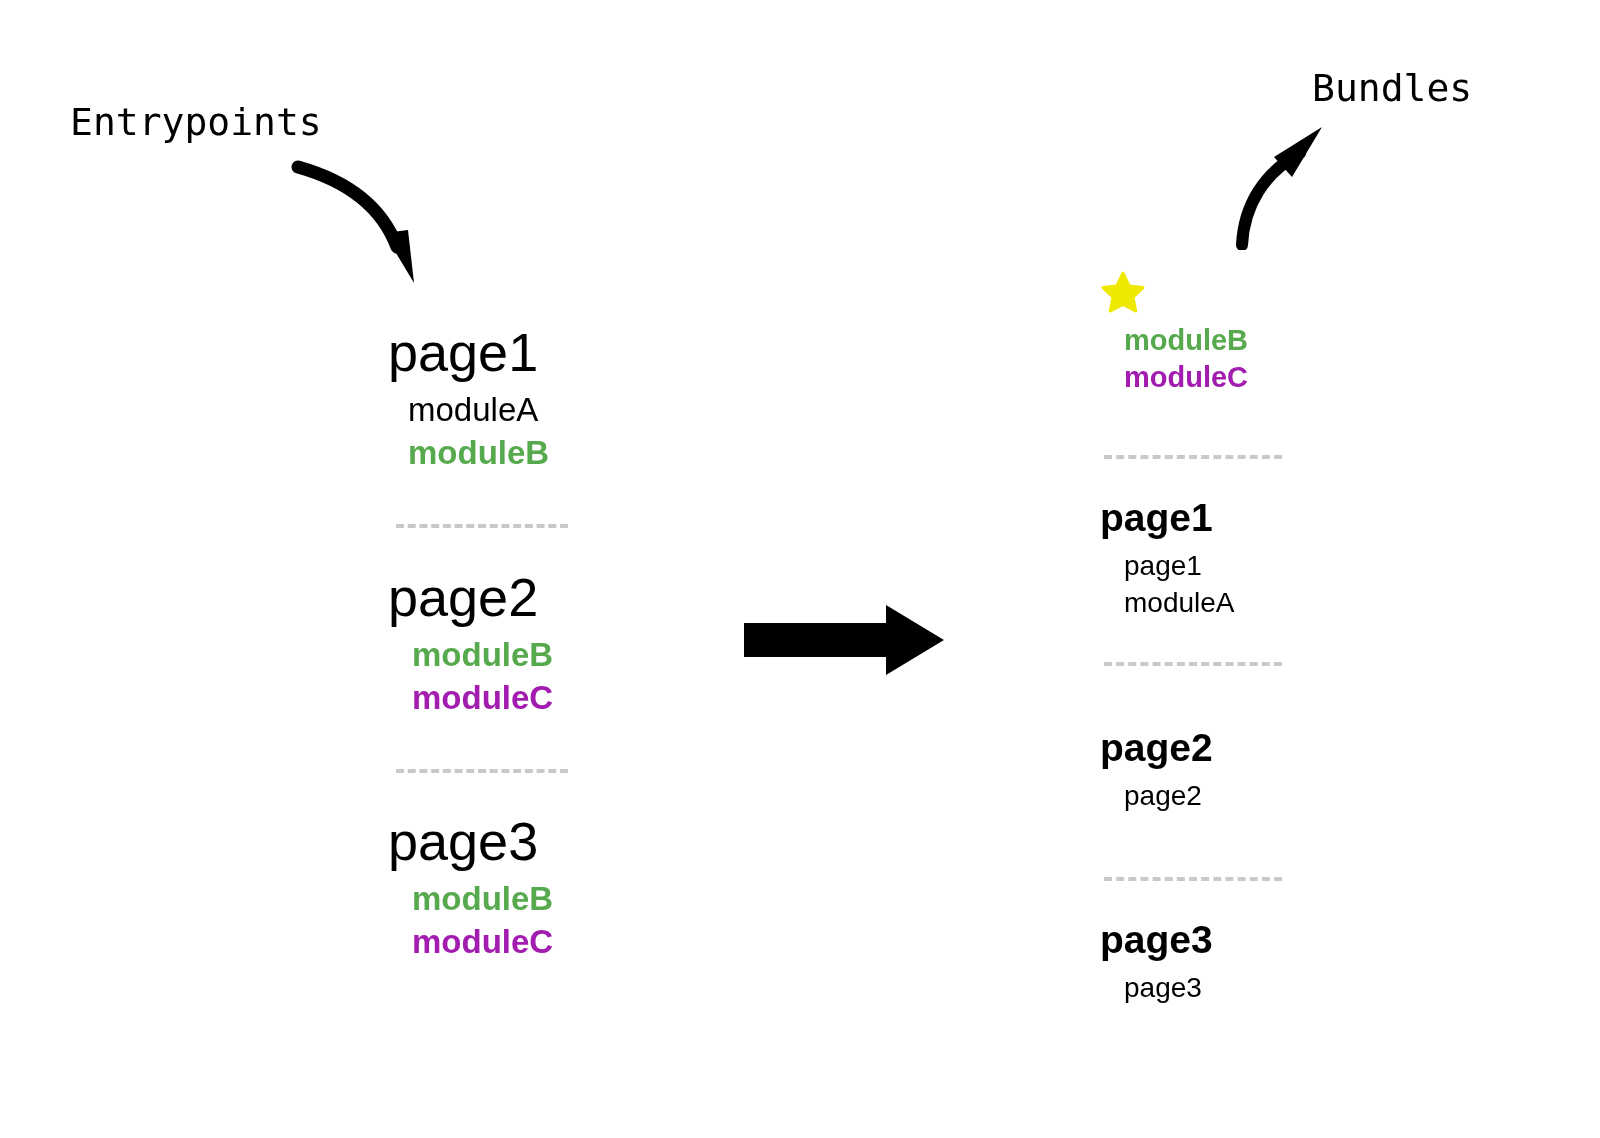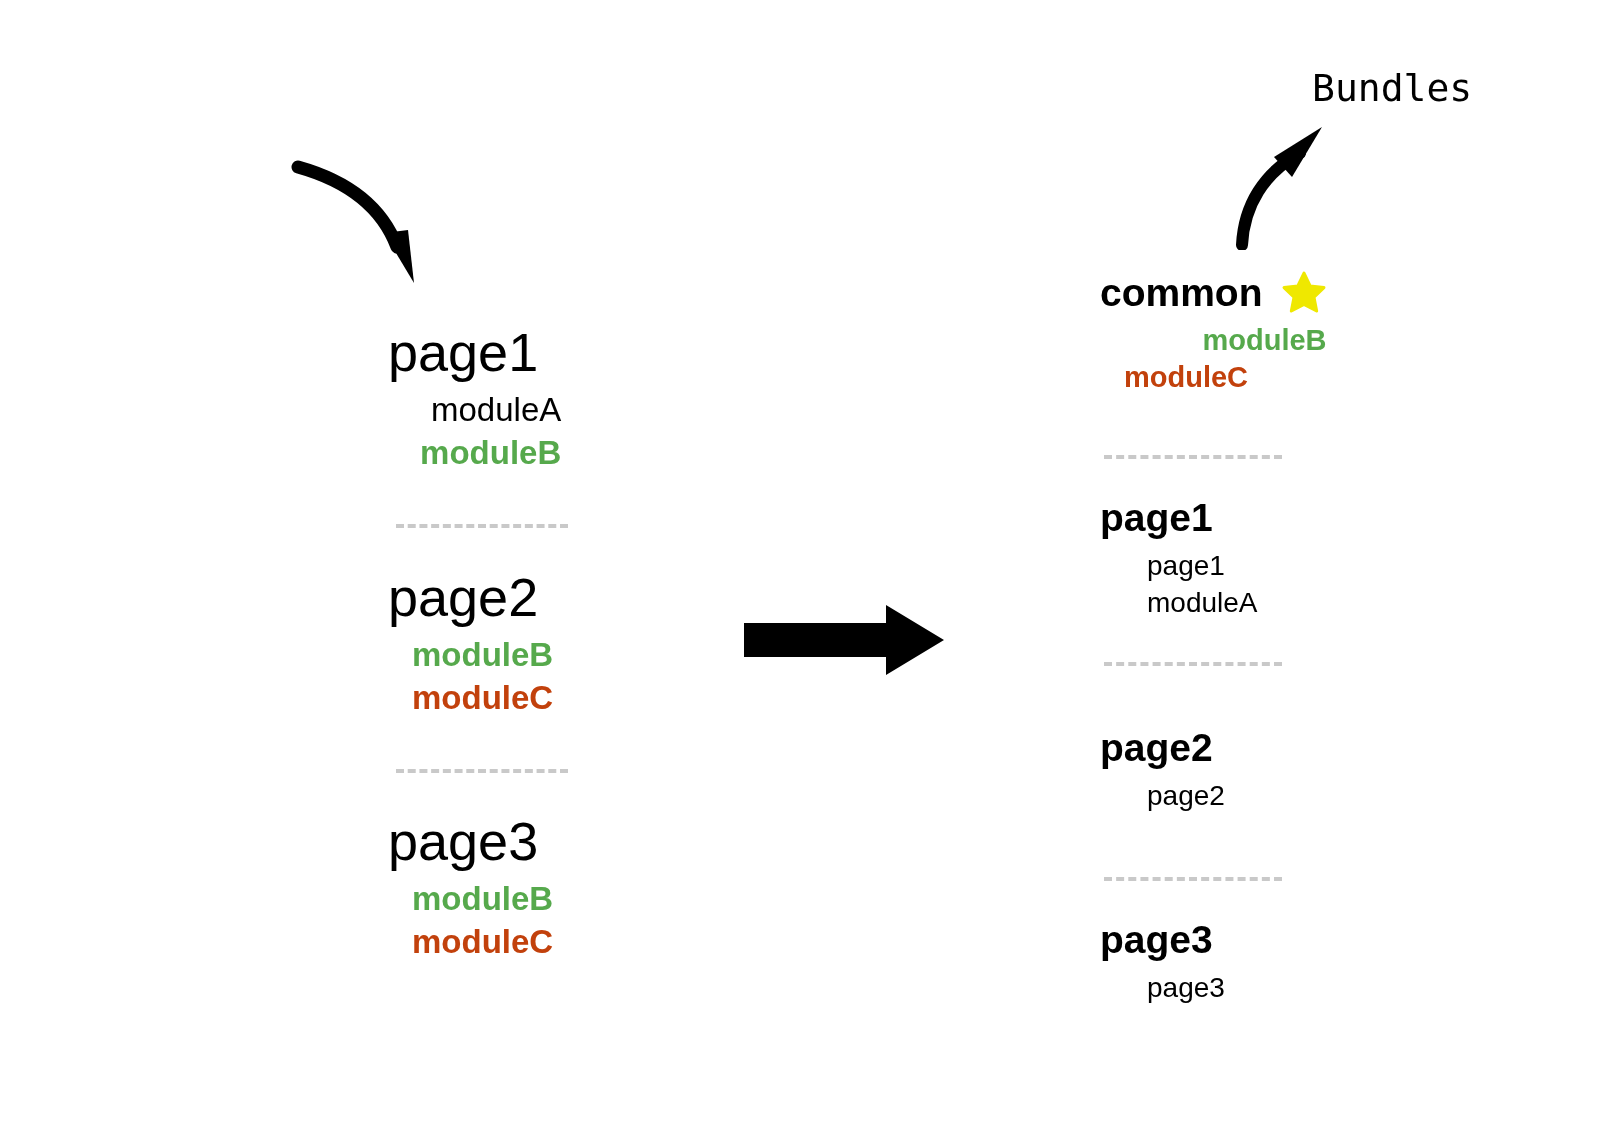--- a/index.html
+++ b/index.html
@@ -42,23 +42,23 @@
     line-height: 60px;
     color: #000000;
     white-space: nowrap;
   }
   .ep-modules {
     margin-top: 6px;
     font-size: 33px;
     line-height: 43px;
     white-space: nowrap;
   }
-  .mod        { color: #000000; font-weight: 400; margin-left: 23px; }
+  .mod        { color: #000000; font-weight: 400; }
   .mod-green  { color: #56a94c; font-weight: 700; text-align: right; }
-  .mod-red    { color: #c2410c; font-weight: 700; }
+  .mod-red    { color: #a21caf; font-weight: 700; }
 
   
   .bd-group { position: absolute; }
   .bd-title {
     font-family: "Liberation Sans", sans-serif;
     font-weight: 700;
     font-size: 39px;
     line-height: 46px;
     color: #000000;
     white-space: nowrap;
@@ -93,20 +93,21 @@
   
   .block-arrow { position: absolute; }
   
   .curve-arrow { position: absolute; }
 </style>
 </head>
 <body>
 
 <div id="canvas">
 
+  <div class="abs caption" style="left:70px; top:100px;">Entrypoints</div>
 
   <svg class="curve-arrow" style="left:290px; top:155px;" width="140" height="140" viewBox="0 0 140 140">
     <path d="M8 12 C 58 26, 92 52, 107 92" stroke="#000000" stroke-width="13" fill="none" stroke-linecap="round"></path>
     <polygon points="94,78 124,128 118,75" fill="#000000"></polygon>
   </svg>
 
   <div class="ep-group" style="left:388px; top:322px;">
     <div class="ep-title">page1</div>
     <div class="ep-modules" style="padding-left:20px;">
       <div class="mod">moduleA</div>
@@ -140,21 +141,20 @@
 
   <div class="abs caption" style="left:1312px; top:66px;">Bundles</div>
 
   <svg class="curve-arrow" style="left:1222px; top:125px;" width="110" height="125" viewBox="0 0 110 125">
     <path d="M20 120 C 22 80, 42 48, 78 28" stroke="#000000" stroke-width="12" fill="none" stroke-linecap="round"></path>
     <polygon points="52,32 100,2 70,52" fill="#000000"></polygon>
   </svg>
 
   <div class="bd-group" style="left:1100px; top:270px;">
     <div class="bd-title">
-      <span>common</span>
       <svg class="star-icon" viewBox="0 0 24 24">
         <path d="M12 1.6 L15.2 8.3 L22.4 9.2 L17.2 14.2 L18.6 21.4 L12 17.9 L5.4 21.4 L6.8 14.2 L1.6 9.2 L8.8 8.3 Z" fill="#efe800" stroke="#efe800" stroke-width="1.6" stroke-linejoin="round"></path>
       </svg>
     </div>
     <div class="bd-items" style="padding-left:24px;">
       <div class="mod-green">moduleB</div>
       <div class="mod-red">moduleC</div>
     </div>
   </div>
 

